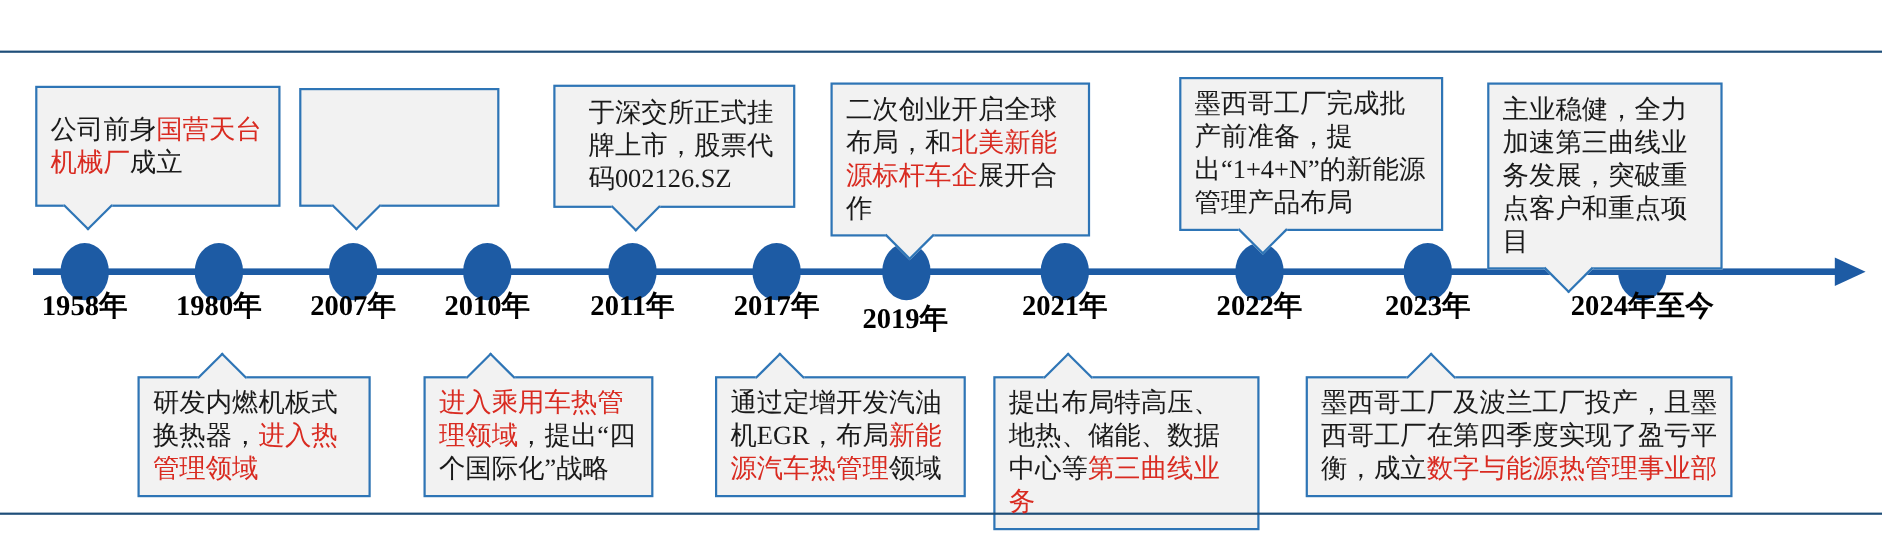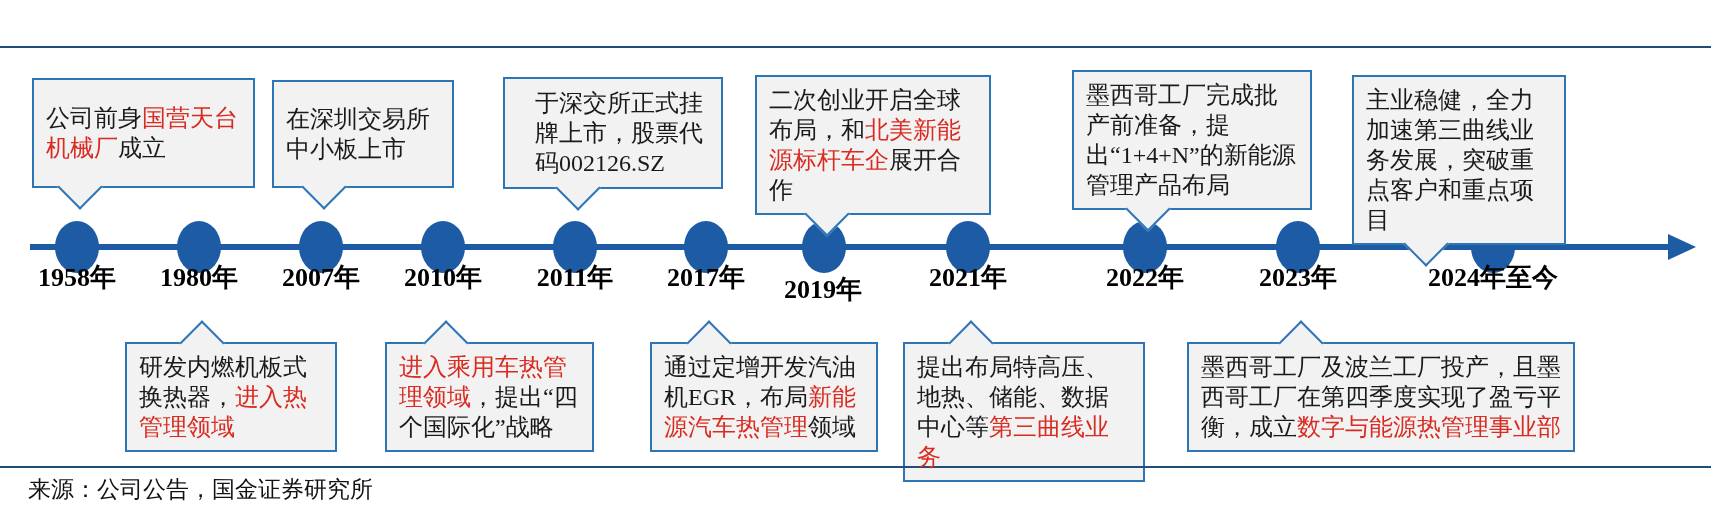--- a/index.html
+++ b/index.html
@@ -44,21 +44,20 @@
         <div class="dot" style="left: 177px;"></div>
         <div class="year" style="left: 99px;">1980年</div>
         <div class="callout below" style="left: 125px; top: 342px; width: 212px; min-height: 92px;">
           <div class="tail" style="left: 59px;"></div>
           <div class="callout-text"><span>研发内燃机板式换热器，</span><span class="red">进入热管理领域</span></div>
         </div>
         <div class="dot" style="left: 299px;"></div>
         <div class="year" style="left: 221px;">2007年</div>
         <div class="callout above" style="left: 272px; top: 80px; width: 182px; min-height: 108px;">
           <div class="tail" style="left: 34px;"></div>
-          <div class="callout-text"><span>在深圳交易所中小板上市</span></div>
         </div>
         <div class="dot" style="left: 421px;"></div>
         <div class="year" style="left: 343px;">2010年</div>
         <div class="callout below" style="left: 385px; top: 342px; width: 209px; min-height: 92px;">
           <div class="tail" style="left: 43px;"></div>
           <div class="callout-text"><span class="red">进入乘用车热管理领域</span><span>，提出“四个国际化”战略</span></div>
         </div>
         <div class="dot" style="left: 553px;"></div>
         <div class="year" style="left: 475px;">2011年</div>
         <div class="callout above" style="left: 503px; top: 77px; width: 220px; min-height: 112px; padding-left: 18px;">
@@ -98,14 +97,13 @@
         <div class="dot" style="left: 1471px;"></div>
         <div class="year" style="left: 1393px;">2024年至今</div>
         <div class="callout above" style="left: 1352px; top: 75px; width: 214px; min-height: 116px;">
           <div class="tail" style="left: 56px;"></div>
           <div class="callout-text"><span>主业稳健，全力加速第三曲线业务发展，突破重点客户和重点项目</span></div>
         </div>
       </div>
   </div>
 
   <div class="footer-rule"></div>
-  <div class="source">来源：公司公告，国金证券研究所</div>
 </div>
 
 </body></html>

